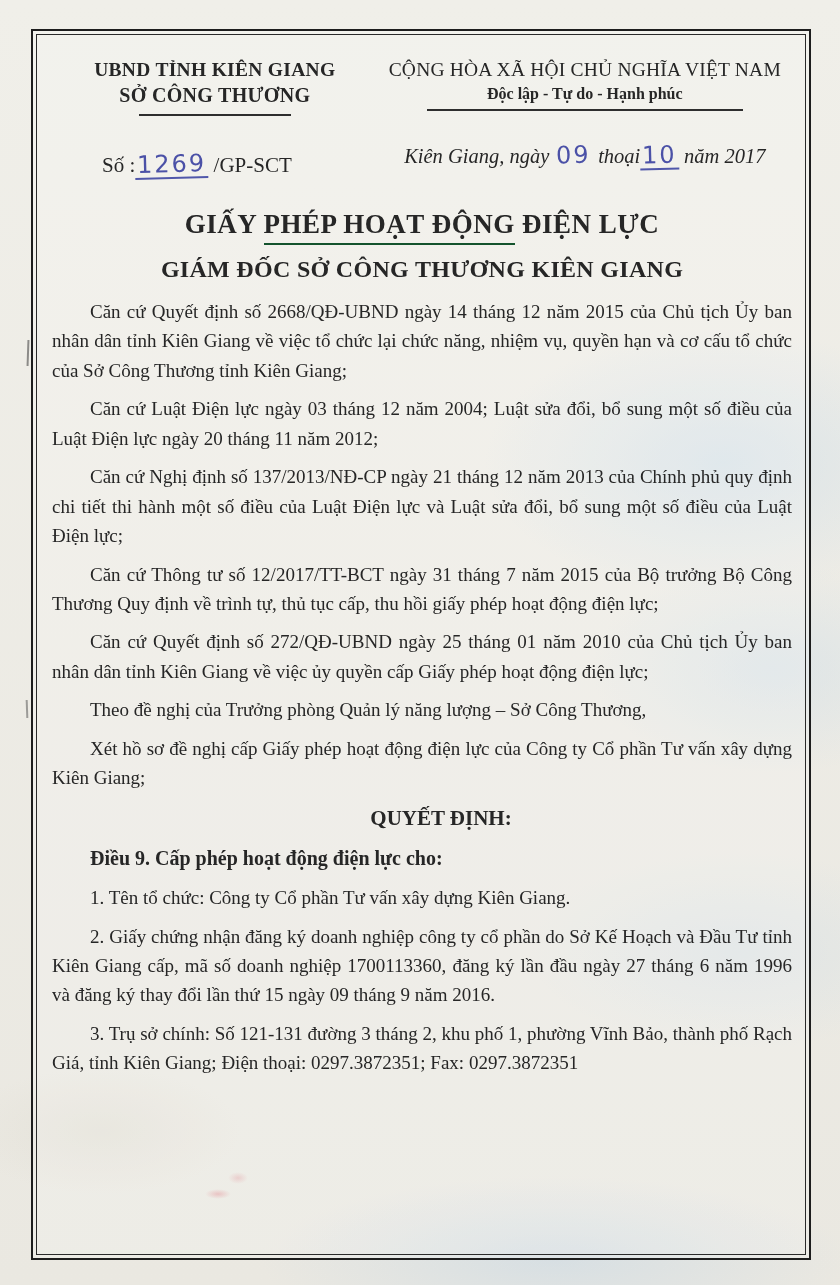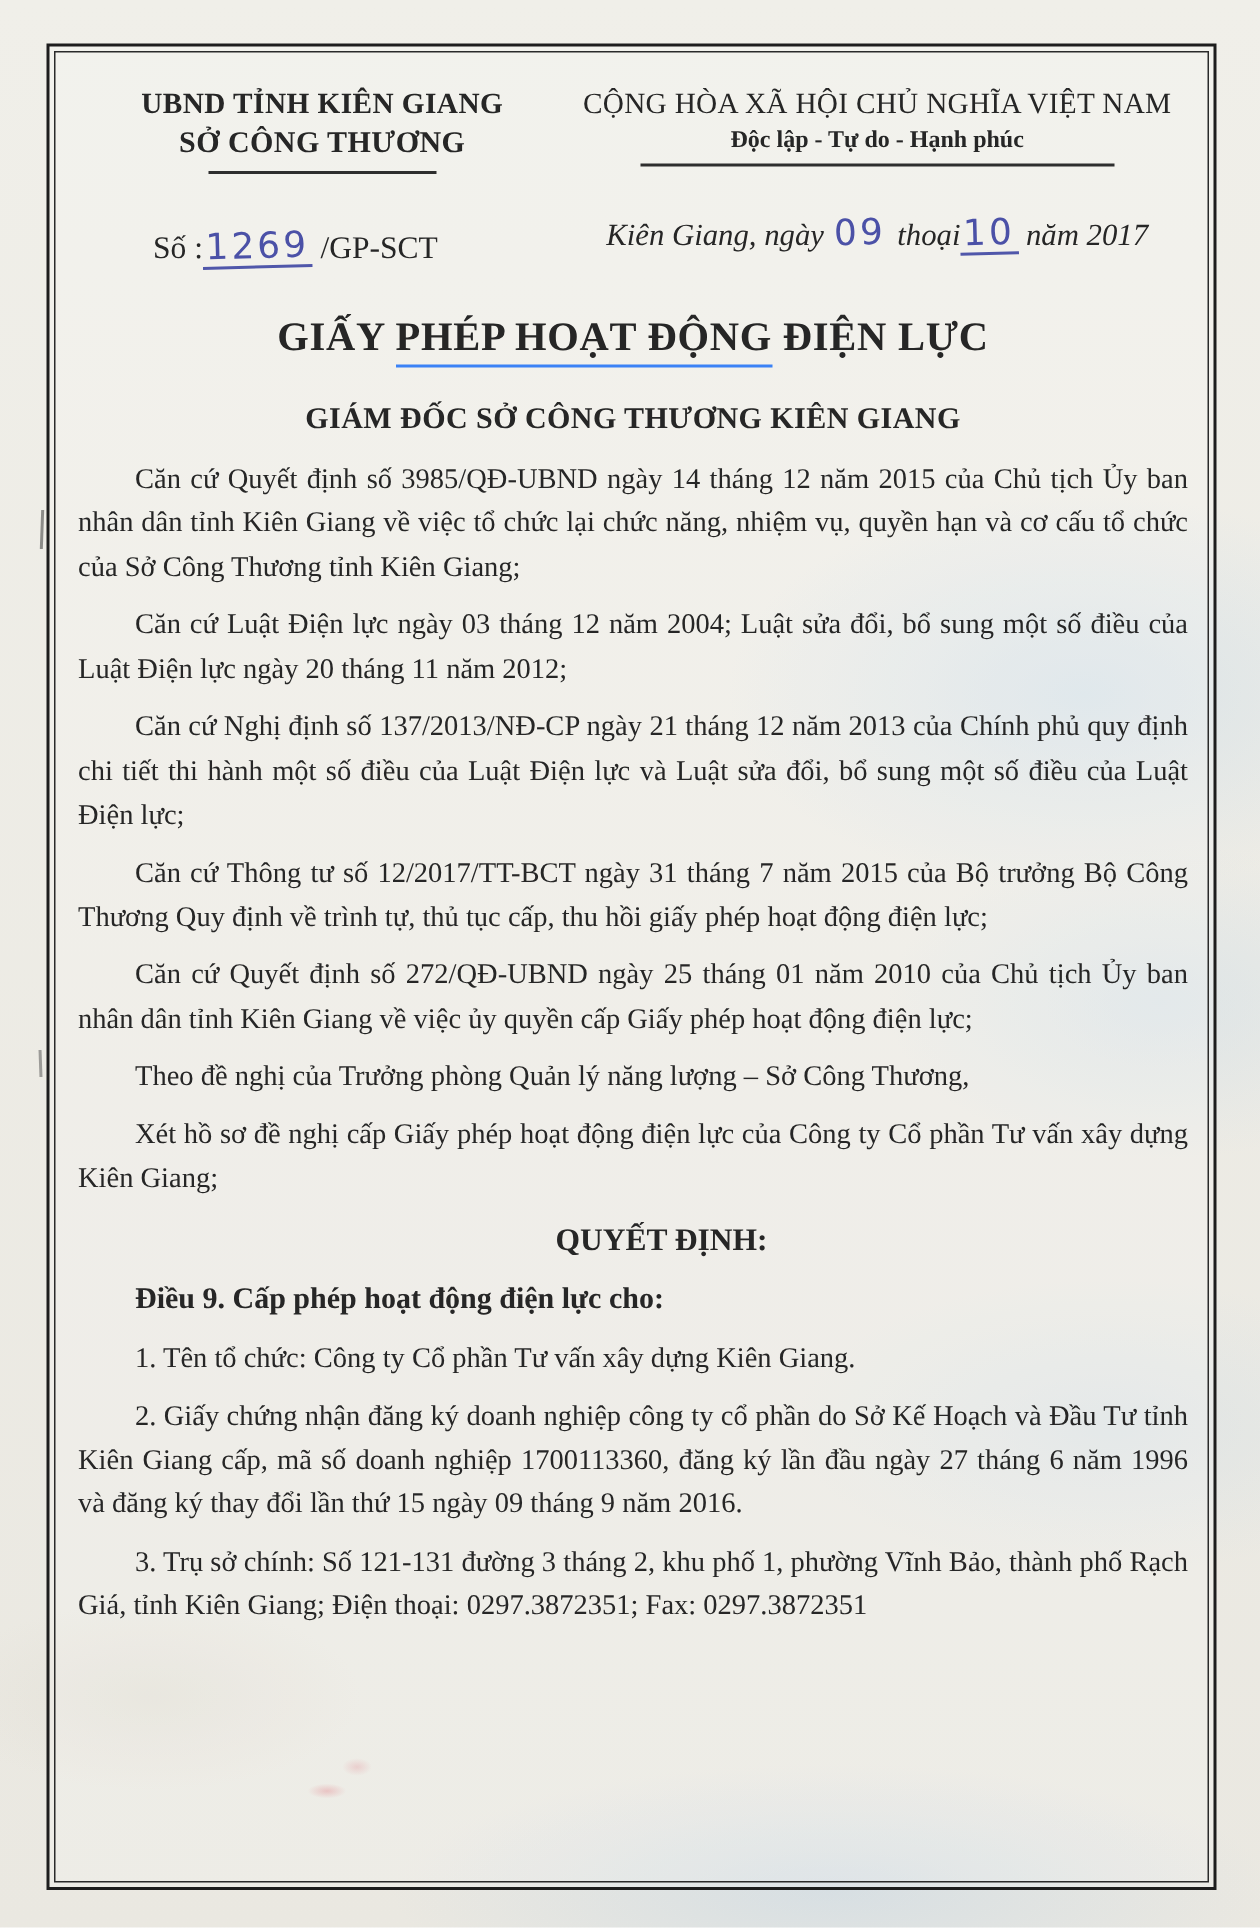--- a/index.html
+++ b/index.html
@@ -33,22 +33,22 @@
   .rule-right{width:316px;border-top:2px solid #2e2e2e;margin:6px auto 0;}
   .so-line{margin-top:36px;text-align:left;padding-left:50px;font-size:21px;white-space:pre;}
   .date-line{margin-top:32px;font-style:italic;font-size:20.5px;white-space:pre;}
   .hand{
     font-family:"DejaVu Sans",sans-serif;color:#4b51a7;font-size:24px;
     letter-spacing:2px;display:inline-block;transform:rotate(-1.5deg);
     line-height:1;padding:0 2px 1px;font-style:normal;
   }
   .hand.underlined{border-bottom:2px solid #5057aa;}
   .title{margin-top:30px;text-align:center;font-weight:700;font-size:27px;letter-spacing:.5px;white-space:pre;}
-  .title .ul{border-bottom:2px solid #3b82f6;padding-bottom:4px;}
-  .subtitle{margin-top:28px;text-align:center;font-weight:700;font-size:20px;letter-spacing:.3px;}
+  .title .ul{border-bottom:2px solid #14532d;padding-bottom:4px;}
+  .subtitle{margin-top:16px;text-align:center;font-weight:700;font-size:24px;letter-spacing:.3px;}
   .body-text{margin-top:14px;font-size:19px;line-height:1.55;text-align:justify;}
   .body-text p{margin:0 0 9px;text-indent:38px;}
   .decision{text-align:center;font-weight:700;font-size:21px;margin:4px 0 8px;text-indent:0;}
   .article{font-weight:700;font-size:20px;text-indent:30px;}
   .stain{position:absolute;border-radius:50%;pointer-events:none;}
   .stain.pink{width:26px;height:10px;left:205px;top:1189px;background:radial-gradient(rgba(225,120,130,.35),transparent 70%);}
   .stain.pink2{width:20px;height:12px;left:228px;top:1172px;background:radial-gradient(rgba(225,130,140,.28),transparent 70%);}
   .tick{position:absolute;background:#3a3a3a;}
   .tick.t1{left:27px;top:340px;width:2px;height:26px;transform:rotate(2deg);opacity:.55;}
   .tick.t2{left:26px;top:700px;width:2px;height:18px;transform:rotate(-2deg);opacity:.45;}
@@ -72,21 +72,21 @@
         <div class="rule-right"></div>
         <div class="date-line"><span>Kiên Giang, ngày </span><span class="hand">09</span><span> thoại</span><span class="hand underlined">10</span><span> năm 2017</span></div>
       </div>
     </div>
 
     <div class="title"><span>GIẤY </span><span class="ul">PHÉP HOẠT ĐỘNG</span><span> ĐIỆN LỰC</span></div>
 
     <div class="subtitle">GIÁM ĐỐC SỞ CÔNG THƯƠNG KIÊN GIANG</div>
 
     <div class="body-text">
-      <p>Căn cứ Quyết định số 3985/QĐ-UBND ngày 14 tháng 12 năm 2015 của Chủ tịch Ủy ban nhân dân tỉnh Kiên Giang về việc tổ chức lại chức năng, nhiệm vụ, quyền hạn và cơ cấu tổ chức của Sở Công Thương tỉnh Kiên Giang;</p>
+      <p>Căn cứ Quyết định số 2668/QĐ-UBND ngày 14 tháng 12 năm 2015 của Chủ tịch Ủy ban nhân dân tỉnh Kiên Giang về việc tổ chức lại chức năng, nhiệm vụ, quyền hạn và cơ cấu tổ chức của Sở Công Thương tỉnh Kiên Giang;</p>
       <p>Căn cứ Luật Điện lực ngày 03 tháng 12 năm 2004; Luật sửa đổi, bổ sung một số điều của Luật Điện lực ngày 20 tháng 11 năm 2012;</p>
       <p>Căn cứ Nghị định số 137/2013/NĐ-CP ngày 21 tháng 12 năm 2013 của Chính phủ quy định chi tiết thi hành một số điều của Luật Điện lực và Luật sửa đổi, bổ sung một số điều của Luật Điện lực;</p>
       <p>Căn cứ Thông tư số 12/2017/TT-BCT ngày 31 tháng 7 năm 2015 của Bộ trưởng Bộ Công Thương Quy định về trình tự, thủ tục cấp, thu hồi giấy phép hoạt động điện lực;</p>
       <p>Căn cứ Quyết định số 272/QĐ-UBND ngày 25 tháng 01 năm 2010 của Chủ tịch Ủy ban nhân dân tỉnh Kiên Giang về việc ủy quyền cấp Giấy phép hoạt động điện lực;</p>
       <p>Theo đề nghị của Trưởng phòng Quản lý năng lượng – Sở Công Thương,</p>
       <p>Xét hồ sơ đề nghị cấp Giấy phép hoạt động điện lực của Công ty Cổ phần Tư vấn xây dựng Kiên Giang;</p>
 
       <p class="decision">QUYẾT ĐỊNH:</p>
       <p class="article">Điều 9. Cấp phép hoạt động điện lực cho:</p>
 

